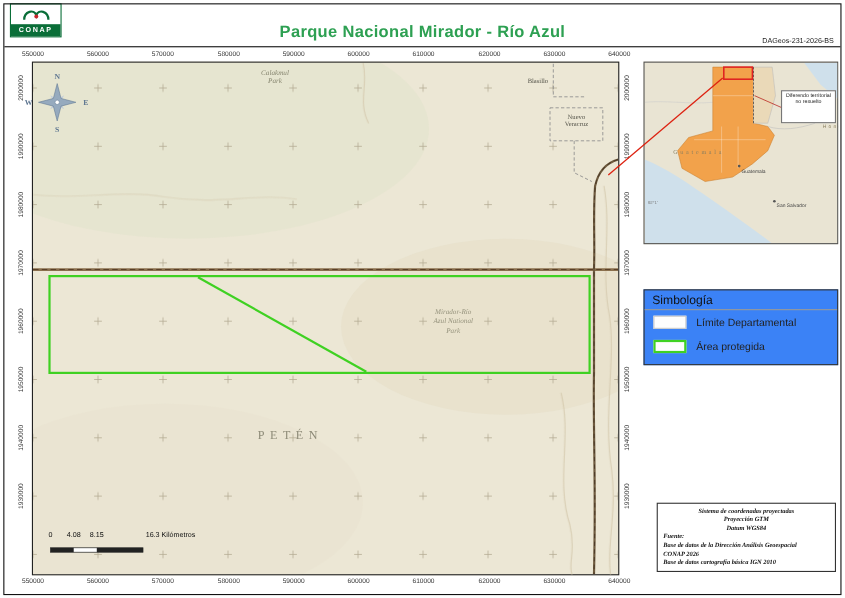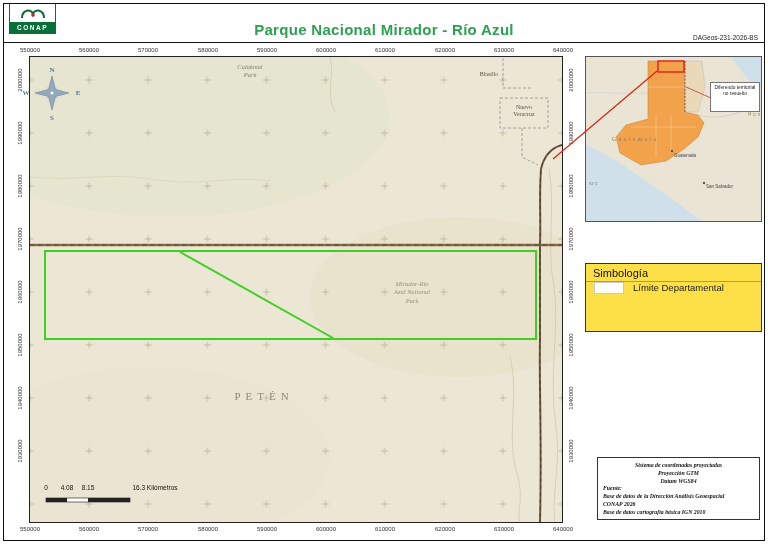--- a/index.html
+++ b/index.html
@@ -25,23 +25,23 @@
   .village{font-family:"Liberation Serif",serif;color:#55544a;font-size:6px;line-height:1.2;font-style:normal}
   .park-name{font-family:"Liberation Serif",serif;font-style:italic;color:#96937d;font-size:6.5px;line-height:1.3}
   .dept{font-family:"Liberation Serif",serif;color:#8e8b78;font-size:11px;letter-spacing:5px}
   .compass-letter{font-family:"Liberation Serif",serif;font-weight:bold;color:#5e7691;font-size:7px}
   .scale-label{font-size:6.5px;color:#111}
   
   .inset{position:absolute;left:585px;top:56px;width:177px;height:166px;border:1px solid #555;background:#e9e4d3;overflow:hidden;z-index:5}
   .inset-label{position:absolute;z-index:6;white-space:nowrap}
   .callout{position:absolute;left:710px;top:82px;width:50px;height:30px;background:#fff;border:.5px solid #777;
     font-size:4.8px;color:#222;text-align:center;padding:2px 1px;line-height:1.3;z-index:7}
-  .legend{position:absolute;left:585px;top:263px;width:177px;height:69px;background:#fde047;border:1px solid #333;z-index:5}
+  .legend{position:absolute;left:585px;top:263px;width:177px;height:69px;background:#3b82f6;border:1px solid #333;z-index:5}
   .legend-title{font-size:11px;color:#111;padding:3px 7px 2px 7px;border-bottom:1px solid #999}
-  .legend-row{display:flex;align-items:flex-start;height:22px;padding-left:8px}
+  .legend-row{display:flex;align-items:center;height:22px;padding-left:8px}
   .swatch{width:30px;height:12px;background:#fdfdfd}
   .swatch.gray{border:1.5px solid #c9c9c9}
   .swatch.green{border:2px solid #3fd122}
   .legend-row span{font-size:9.5px;color:#222;margin-left:9px}
   .credits{position:absolute;left:597px;top:457px;width:163px;height:63px;border:1px solid #333;background:#fff;
     font-family:"Liberation Serif",serif;font-style:italic;font-weight:bold;font-size:5.8px;color:#111;
     padding:4px 5px;line-height:1.35;z-index:5}
   .credits .c{text-align:center}
   .credits .l{text-align:left}
   .overlay{position:absolute;left:0;top:0;z-index:30;pointer-events:none}
@@ -210,20 +210,24 @@
 <span class="inset-label" style="left:748px;top:112px;font-size:4.5px;letter-spacing:2px;color:#8a7f5f;width:14px;overflow:hidden;display:inline-block">Honduras</span>
 <span class="inset-label" style="left:589px;top:181px;font-size:4px;color:#777">92°1'</span>
 <div class="callout">Diferendo territorial no resuelto</div>
 
 <div class="legend">
   <div class="legend-title">Simbología</div>
   <div class="legend-row">
     <div class="swatch gray"></div>
     <span>Límite Departamental</span>
   </div>
+  <div class="legend-row">
+    <div class="swatch green"></div>
+    <span>Área protegida</span>
+  </div>
 </div>
 
 <div class="credits">
   <div class="c">Sistema de coordenadas proyectadas</div>
   <div class="c">Proyección GTM</div>
   <div class="c">Datum WGS84</div>
   <div class="l">Fuente:</div>
   <div class="l">Base de datos de la Dirección Análisis Geoespacial</div>
   <div class="l">CONAP 2026</div>
   <div class="l">Base de datos cartografía básica IGN 2010</div>

